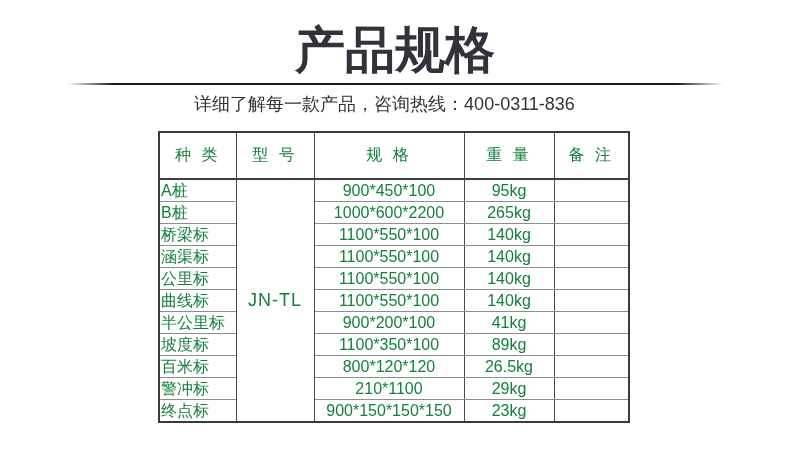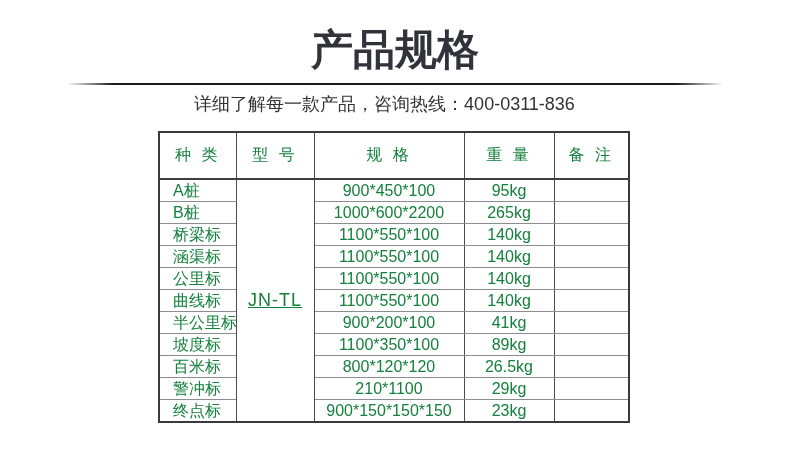--- a/index.html
+++ b/index.html
@@ -14,21 +14,21 @@
     font-family: "Liberation Sans", "DejaVu Sans", sans-serif;
     color: #3c3c3c;
     overflow: hidden;
   }
   .page-title {
     position: absolute;
     top: 22px;
     left: 0;
     width: 790px;
     text-align: center;
-    font-size: 42px;
+    font-size: 50px;
     line-height: 56px;
     font-weight: 900;
     color: #32323b;
     letter-spacing: 0px;
   }
   .title-divider {
     position: absolute;
     top: 83px;
     left: 67px;
     width: 656px;
@@ -81,28 +81,27 @@
     border: 1px solid #4a4a4a;
     border-top: 1px solid #8d8d8d;
     border-bottom: 1px solid #8d8d8d;
     text-align: center;
     padding: 0;
     white-space: nowrap;
     overflow: hidden;
   }
   .spec-table td.col-type {
     text-align: left;
-    padding-left: 13px;
+    padding-left: 1px;
   }
   .spec-table td.col-model {
     font-size: 18px;
     letter-spacing: 1px;
     vertical-align: middle;
     text-align: center;
-    text-decoration: underline;
   }
 </style>
 </head>
 <body>
 
 <div class="page-title">产品规格</div>
 
 <div class="title-divider"></div>
 
 <div class="page-subtitle">详细了解每一款产品，咨询热线：400-0311-836</div>

